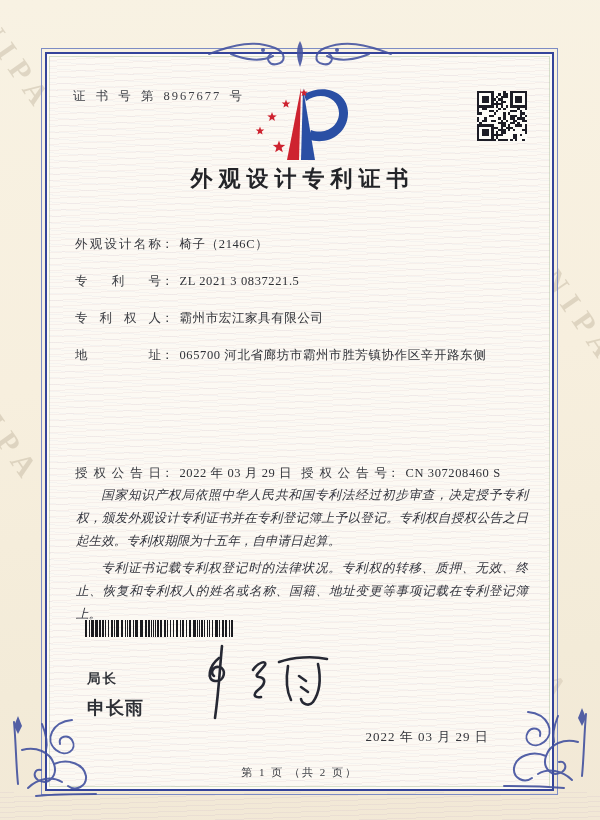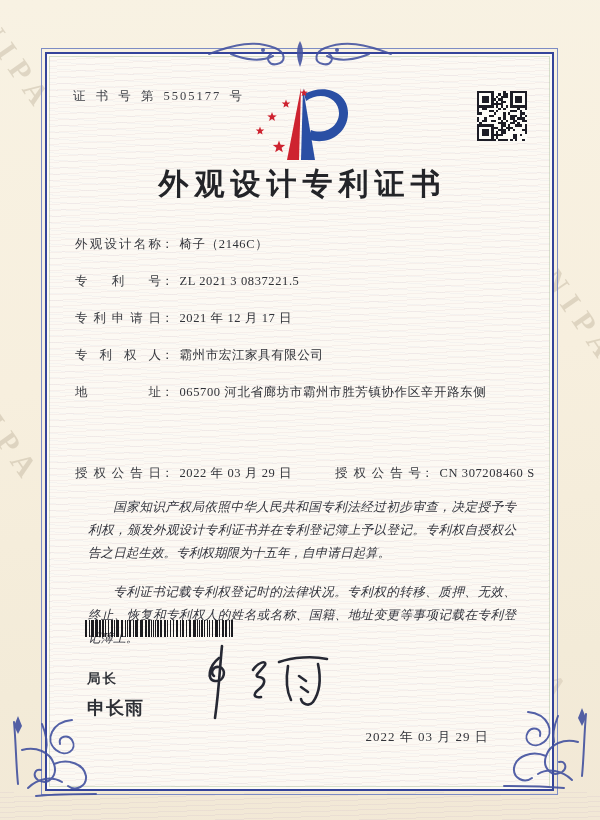--- a/index.html
+++ b/index.html
@@ -36,38 +36,38 @@
   .bottom-strip{
     position:absolute;left:0;top:792px;width:600px;height:28px;
     background-image:repeating-linear-gradient(178deg, rgba(178,150,190,0.12) 0 1px, rgba(0,0,0,0) 1px 5px);
   }
   .abs{position:absolute;}
   .cert-no{
     left:26px;top:34px;font-size:12.5px;letter-spacing:2px;word-spacing:3px;color:#3d3f45;
   }
   .title{
     left:0;right:0;top:110px;text-align:center;
-    font-size:30px;font-weight:700;letter-spacing:6px;text-indent:6px;color:#232428;
+    font-size:22px;font-weight:700;letter-spacing:6px;text-indent:6px;color:#232428;
   }
   .fields{left:28px;top:182px;right:18px;font-size:12.5px;color:#33353b;}
   .frow{line-height:16px;margin-bottom:21px;white-space:nowrap;}
   .flabel{
     display:inline-block;width:86px;vertical-align:bottom;
     text-align:justify;text-align-last:justify;color:#3a3c42;
   }
   .fcolon{display:inline-block;margin-right:6px;color:#3a3c42;}
   .fvalue{letter-spacing:0.6px;color:#2f3137;}
-  .grant-row{display:flex;margin-top:7px;font-size:12.5px;line-height:16px;white-space:nowrap;gap:34px;}
+  .grant-row{display:flex;margin-top:7px;font-size:12.5px;line-height:16px;white-space:nowrap;}
   .grant-pair1{width:226px;flex:none;}
   .paras{
     left:25px;top:426px;width:460px;
     font-size:12.6px;line-height:23px;color:#33353e;
     font-style:italic;text-align:justify;
   }
-  .paras p{margin:16px;text-indent:2em;}
+  .paras p{margin:4px;text-indent:2em;}
   .barcode{left:38px;top:566px;}
   .signer-title{left:40px;top:616px;font-size:13.5px;font-weight:700;color:#2e3036;letter-spacing:2px;}
   .signer-name{left:40px;top:642px;font-size:18px;font-weight:700;color:#2e3036;letter-spacing:1px;}
   .signature{left:128px;top:586px;}
   .issue-date{left:290px;top:674px;width:180px;text-align:center;font-size:13px;letter-spacing:1px;color:#33353b;}
   .page-info{left:0;right:0;top:711px;text-align:center;font-size:11px;letter-spacing:2px;color:#3a3c42;}
   .footer-note{
     position:absolute;left:0;right:0;top:796px;text-align:center;
     font-size:12.5px;letter-spacing:3px;color:#34363c;font-style:italic;
   }
@@ -85,21 +85,21 @@
   <span class="watermark" style="left:-18px;top:-14px;">CNIPA</span>
   <span class="watermark wm2" style="left:352px;top:108px;">CNIPA</span>
   <span class="watermark" style="left:546px;top:238px;">CNIPA</span>
   <span class="watermark" style="left:-30px;top:358px;">CNIPA</span>
   <span class="watermark wm5" style="left:504px;top:586px;">CNIPA</span>
 
   <div class="bottom-strip"></div>
 
   <div class="frame">
 
-    <div class="abs cert-no">证 书 号 第 5505177 号</div>
+    <div class="abs cert-no">证 书 号 第 8967677 号</div>
 
     <svg class="abs" style="left:206px;top:30px;" width="96" height="80" viewBox="0 0 96 80">
       <path d="M51,10 C74,-2 96,10 95,30 C94,52 72,62 55,55 L58,46 C70,51 86,44 86,29 C86,14 68,6 53,17 Z" fill="#2a4fa4"></path>
       <polygon points="48,4 34,76 46,76" fill="#ce2330"></polygon>
       <polygon points="50,4 62,76 48,76" fill="#2a4fa4"></polygon>
       <g id="logo-stars" fill="#ce2330">
           <path d="M51.0,5.0L52.0,7.6L54.8,7.8L52.6,9.5L53.4,12.2L51.0,10.7L48.6,12.2L49.4,9.5L47.2,7.8L50.0,7.6Z"></path>
           <path d="M33.0,15.5L34.1,18.5L37.3,18.6L34.8,20.6L35.6,23.6L33.0,21.9L30.4,23.6L31.2,20.6L28.7,18.6L31.9,18.5Z"></path>
           <path d="M19.0,28.0L20.2,31.3L23.8,31.5L21.0,33.6L21.9,37.0L19.0,35.1L16.1,37.0L17.0,33.6L14.2,31.5L17.8,31.3Z"></path>
           <path d="M7.0,42.5L8.1,45.5L11.3,45.6L8.8,47.6L9.6,50.6L7.0,48.9L4.4,50.6L5.2,47.6L2.7,45.6L5.9,45.5Z"></path>
@@ -339,23 +339,20 @@
 
         <div class="frow">
           <span class="flabel">外观设计名称</span><span class="fcolon">：</span><span class="fvalue">椅子（2146C）</span>
         </div>
 
 
         <div class="frow">
           <span class="flabel">专利号</span><span class="fcolon">：</span><span class="fvalue">ZL 2021 3 0837221.5</span>
         </div>
 
-        <div class="frow">
-          <span class="flabel">专利申请日</span><span class="fcolon">：</span><span class="fvalue">2021 年 12 月 17 日</span>
-        </div>
 
         <div class="frow">
           <span class="flabel">专利权人</span><span class="fcolon">：</span><span class="fvalue">霸州市宏江家具有限公司</span>
         </div>
 
         <div class="frow">
           <span class="flabel">地址</span><span class="fcolon">：</span><span class="fvalue">065700 河北省廊坊市霸州市胜芳镇协作区辛开路东侧</span>
         </div>
       </div>
 
@@ -436,20 +433,21 @@
       <path d="M47,6 C45,25 44,50 40,78"></path>
       <path d="M78,30 C83,22 92,20 90,25 C85,32 78,36 84,37 C92,38 90,45 83,50 C77,55 80,58 86,57"></path>
       <path d="M104,22 C118,17 138,16 152,19"></path>
       <path d="M113,26 C111,38 111,50 116,60"></path>
       <path d="M143,24 C146,38 145,52 138,62 C134,67 127,64 126,59"></path>
       <path d="M124,36 l7,5"></path>
       <path d="M126,47 l7,5"></path>
     </svg>
 
     <div class="abs issue-date">2022 年 03 月 29 日</div>
+    <div class="abs page-info">第 1 页 （共 2 页）</div>
   </div>
 
   <svg class="ornament orn-top" width="190" height="36" viewBox="0 0 190 36" fill="none" stroke="#42519f" stroke-width="2" stroke-linecap="round" opacity="0.88">
     <g id="crest-half">
       <path d="M4,18 C30,8 50,4 70,12 C80,16 82,26 72,28 C64,30 60,22 66,18"></path>
       <path d="M26,18 C40,24 56,26 68,20"></path>
       <circle cx="58" cy="14" r="2" fill="#42519f" stroke="none"></circle>
     </g>
     <use href="#crest-half" transform="translate(190,0) scale(-1,1)"></use>
     <path d="M95,5 C91,12 91,21 95,31 C99,21 99,12 95,5 Z" fill="#42519f" stroke="none"></path>

